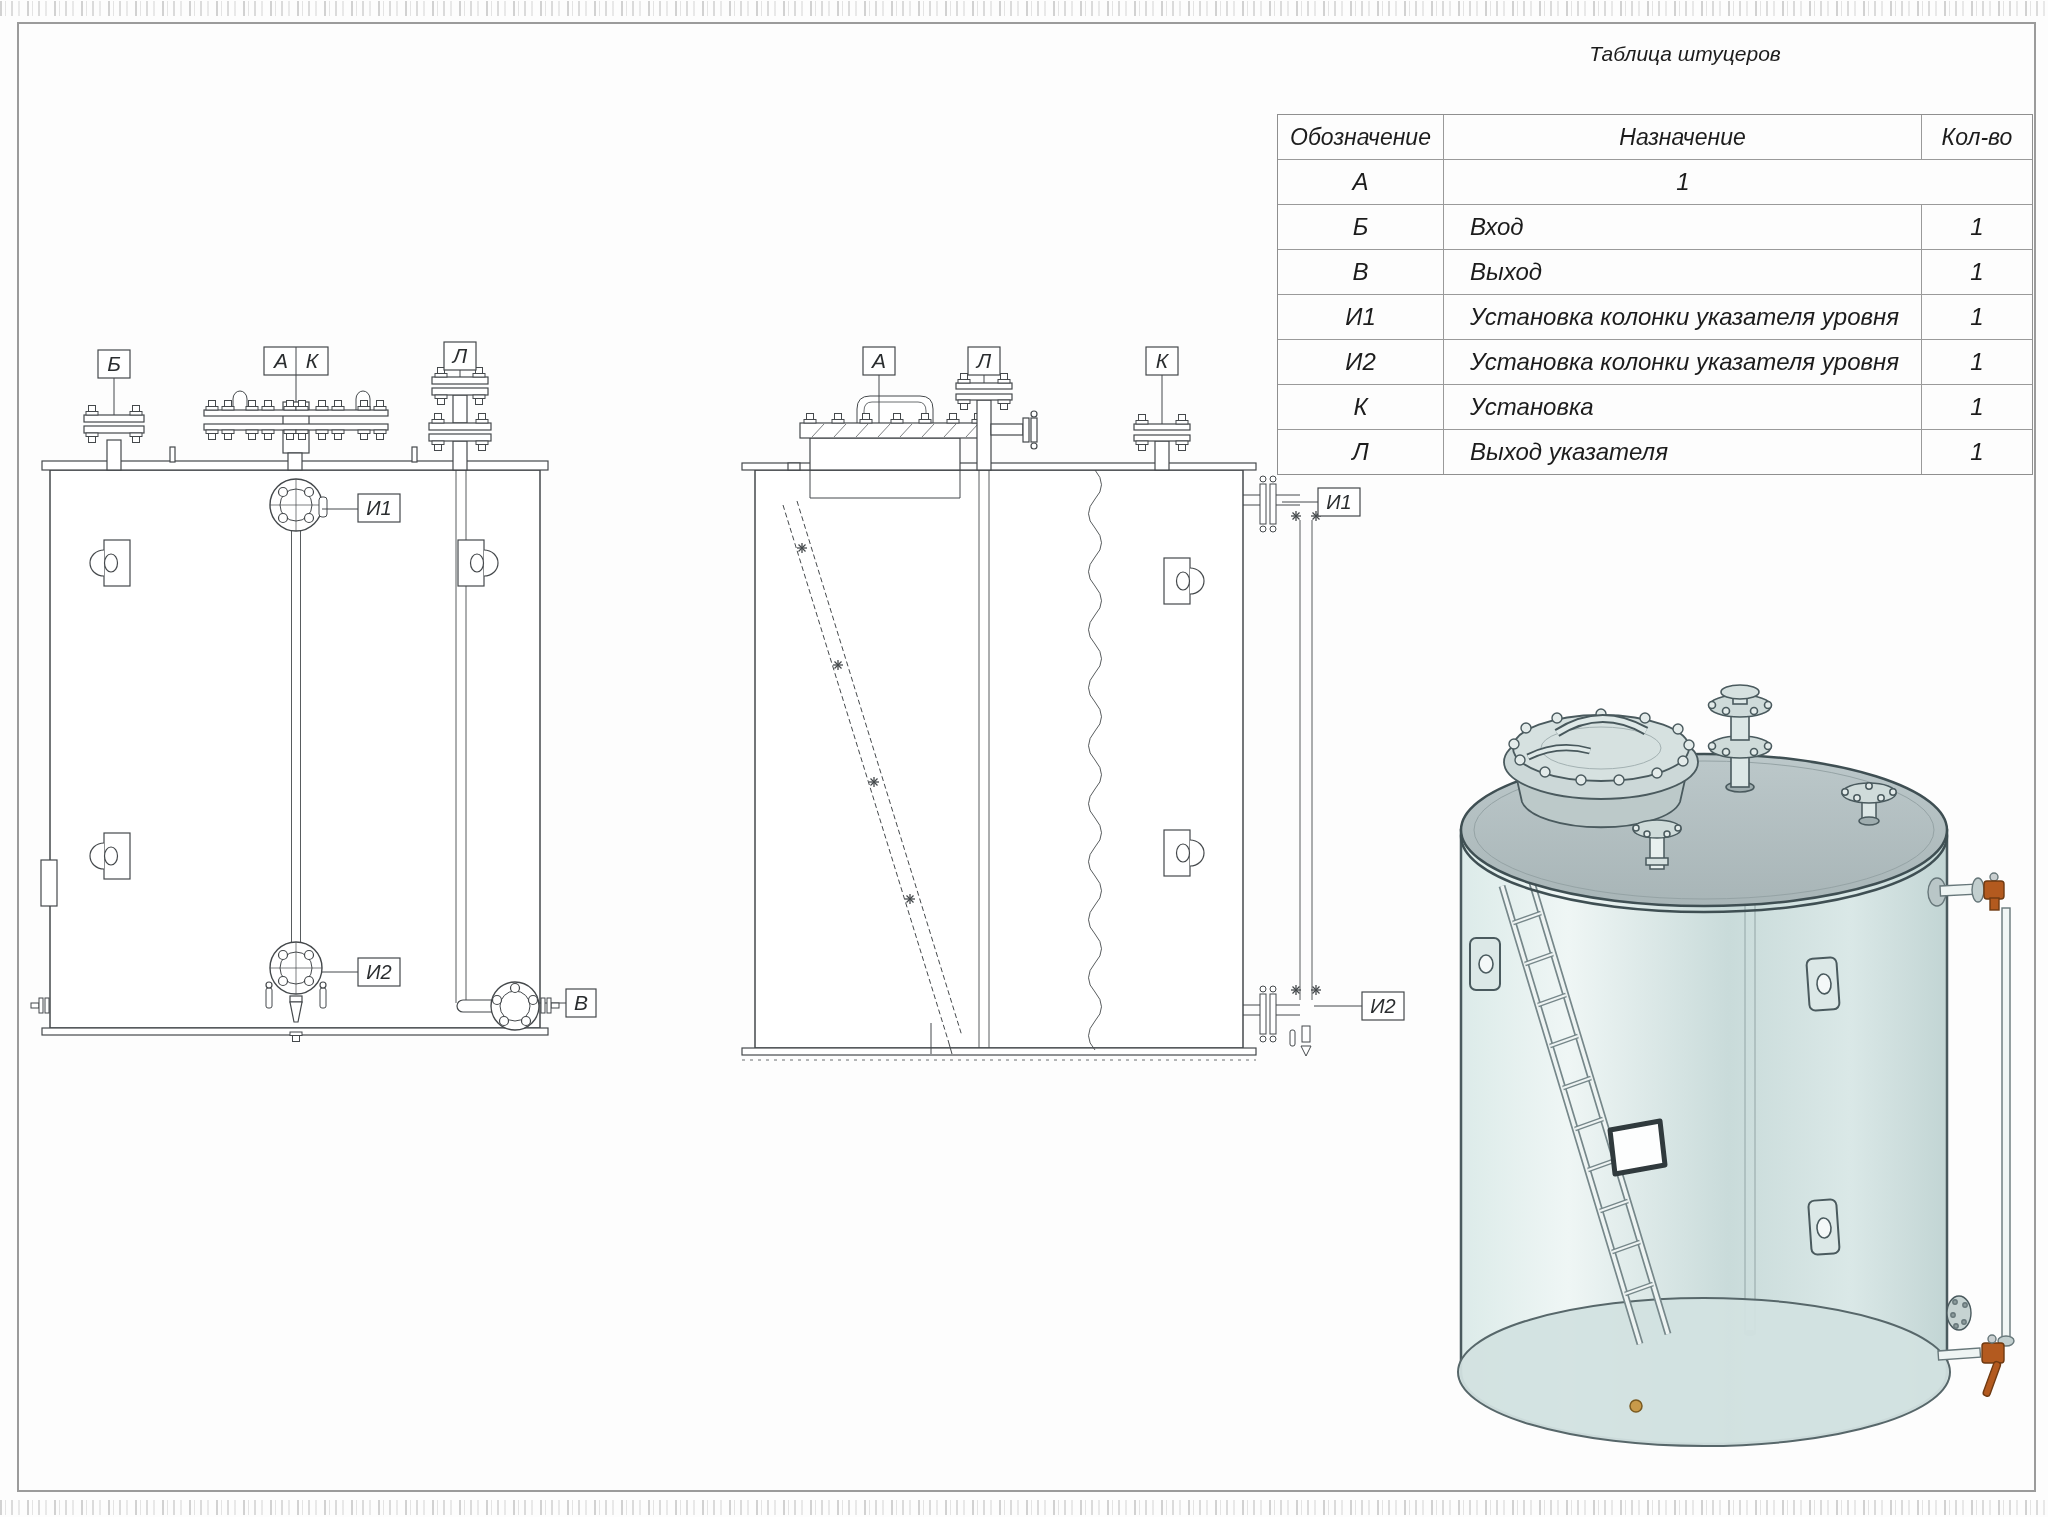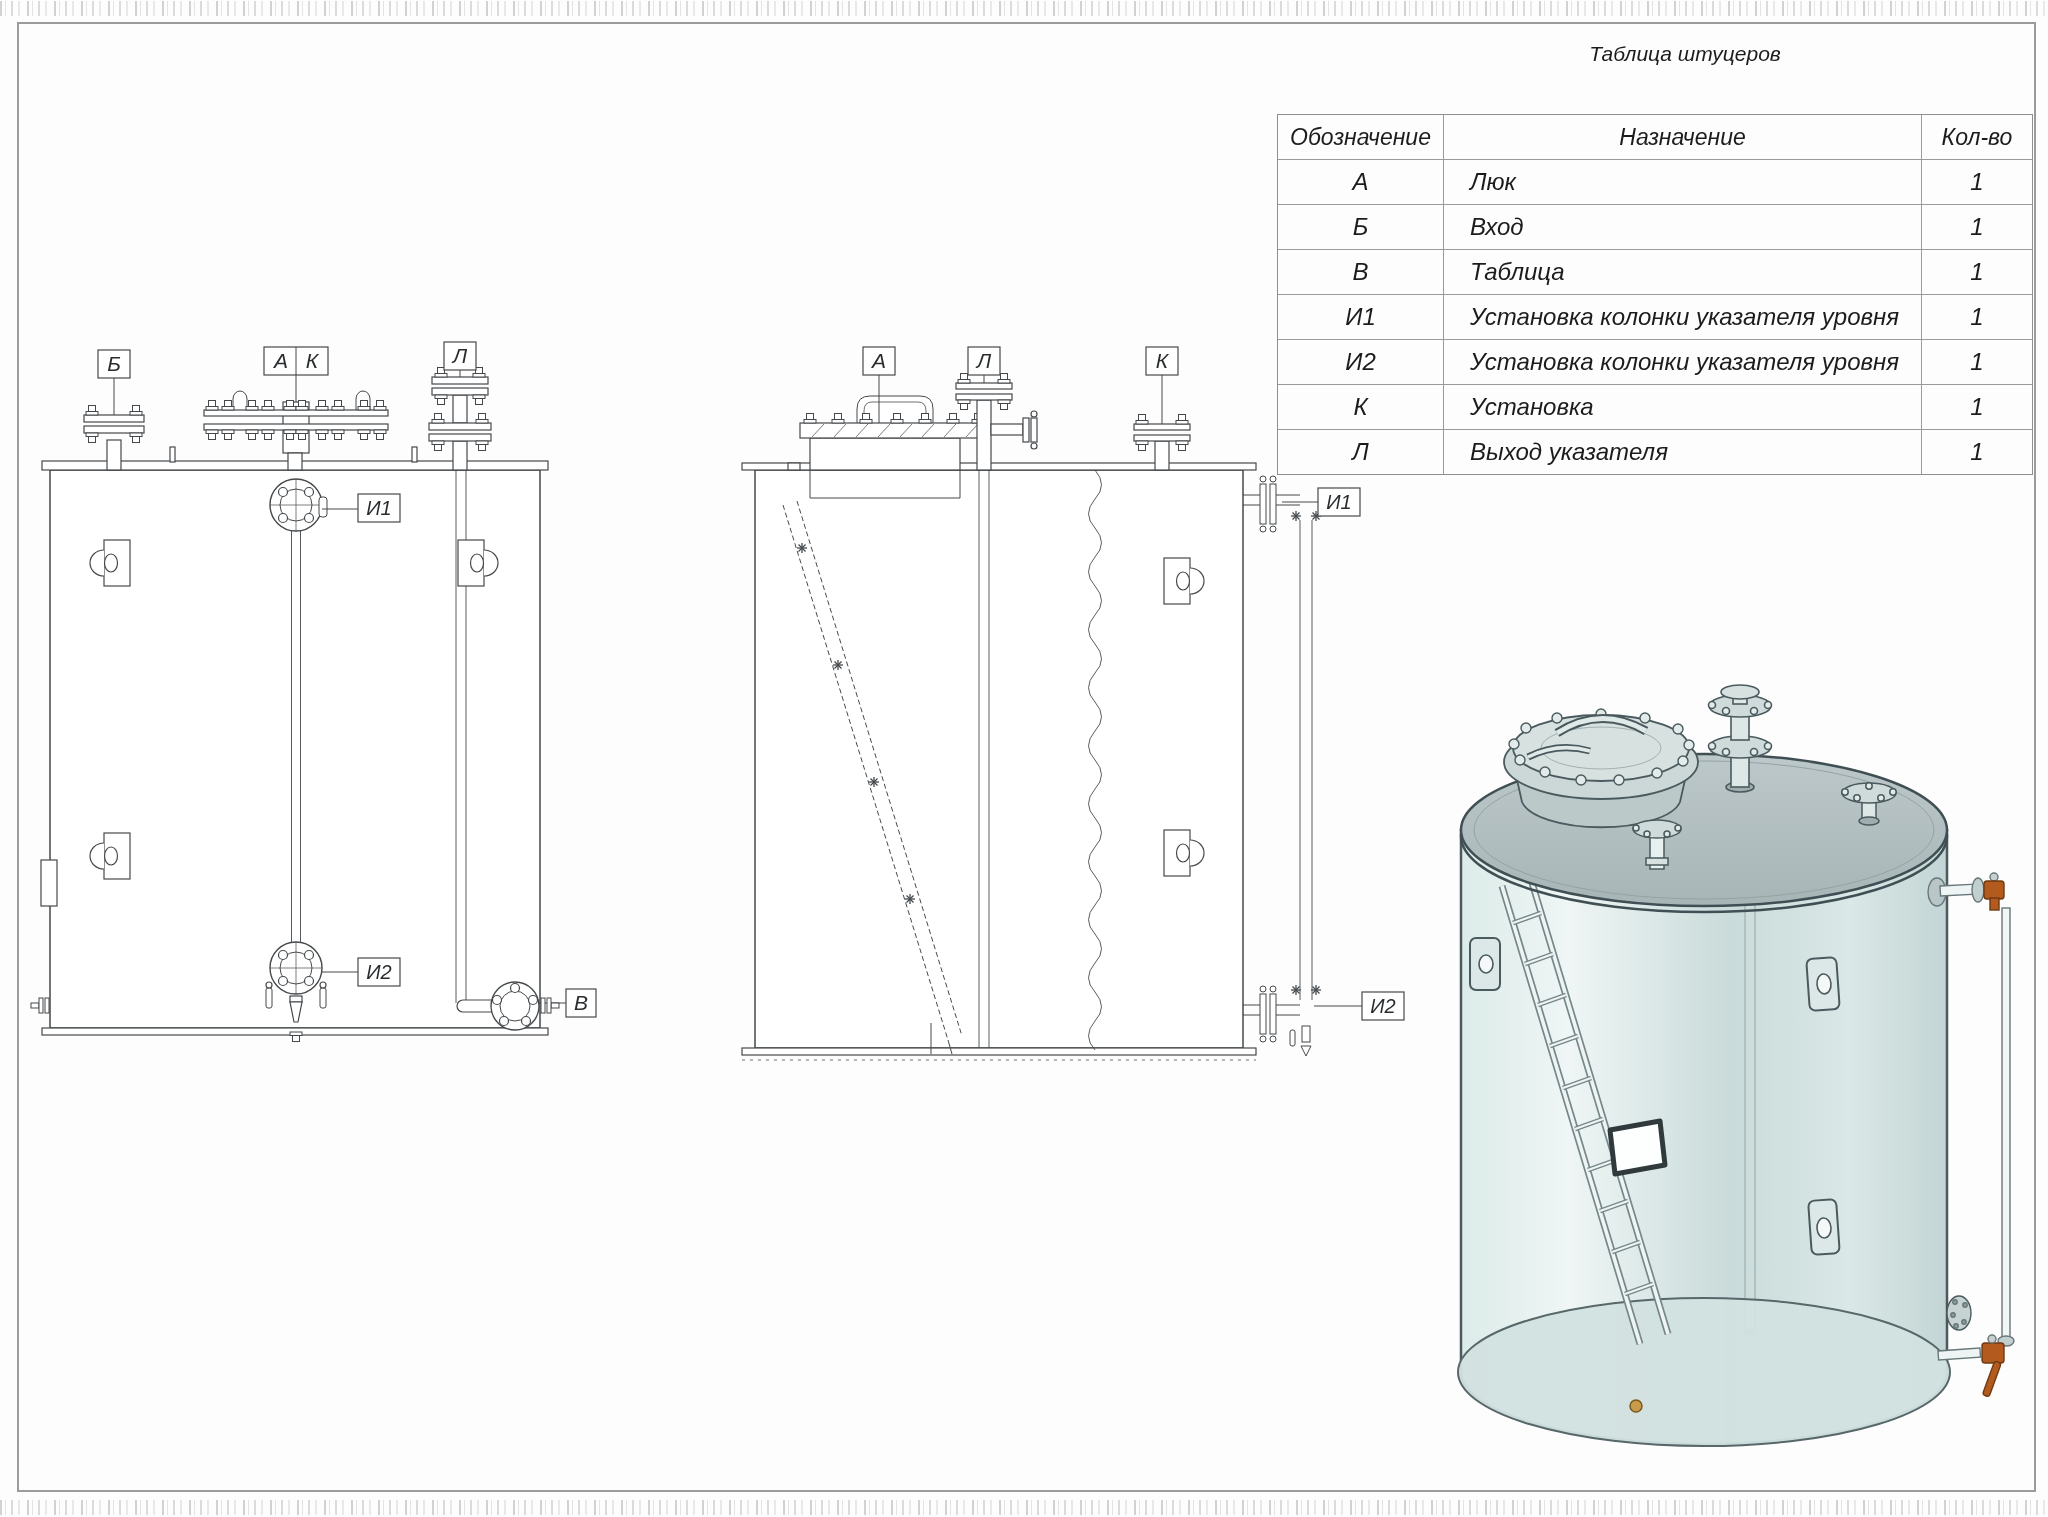--- a/index.html
+++ b/index.html
@@ -471,31 +471,30 @@
 
   <div class="tbl-title">Таблица штуцеров</div>
   <div class="ntable">
     <div class="tr head">
       <div class="td">Обозначение</div>
       <div class="td">Назначение</div>
       <div class="td">Кол-во</div>
     </div>
     <div class="tr">
       <div class="td">А</div>
-      <div class="td purpose">Люк</div>
       <div class="td">1</div>
     </div>
     <div class="tr">
       <div class="td">Б</div>
       <div class="td purpose">Вход</div>
       <div class="td">1</div>
     </div>
     <div class="tr">
       <div class="td">В</div>
-      <div class="td purpose">Таблица</div>
+      <div class="td purpose">Выход</div>
       <div class="td">1</div>
     </div>
     <div class="tr">
       <div class="td">И1</div>
       <div class="td purpose">Установка колонки указателя уровня</div>
       <div class="td">1</div>
     </div>
     <div class="tr">
       <div class="td">И2</div>
       <div class="td purpose">Установка колонки указателя уровня</div>

